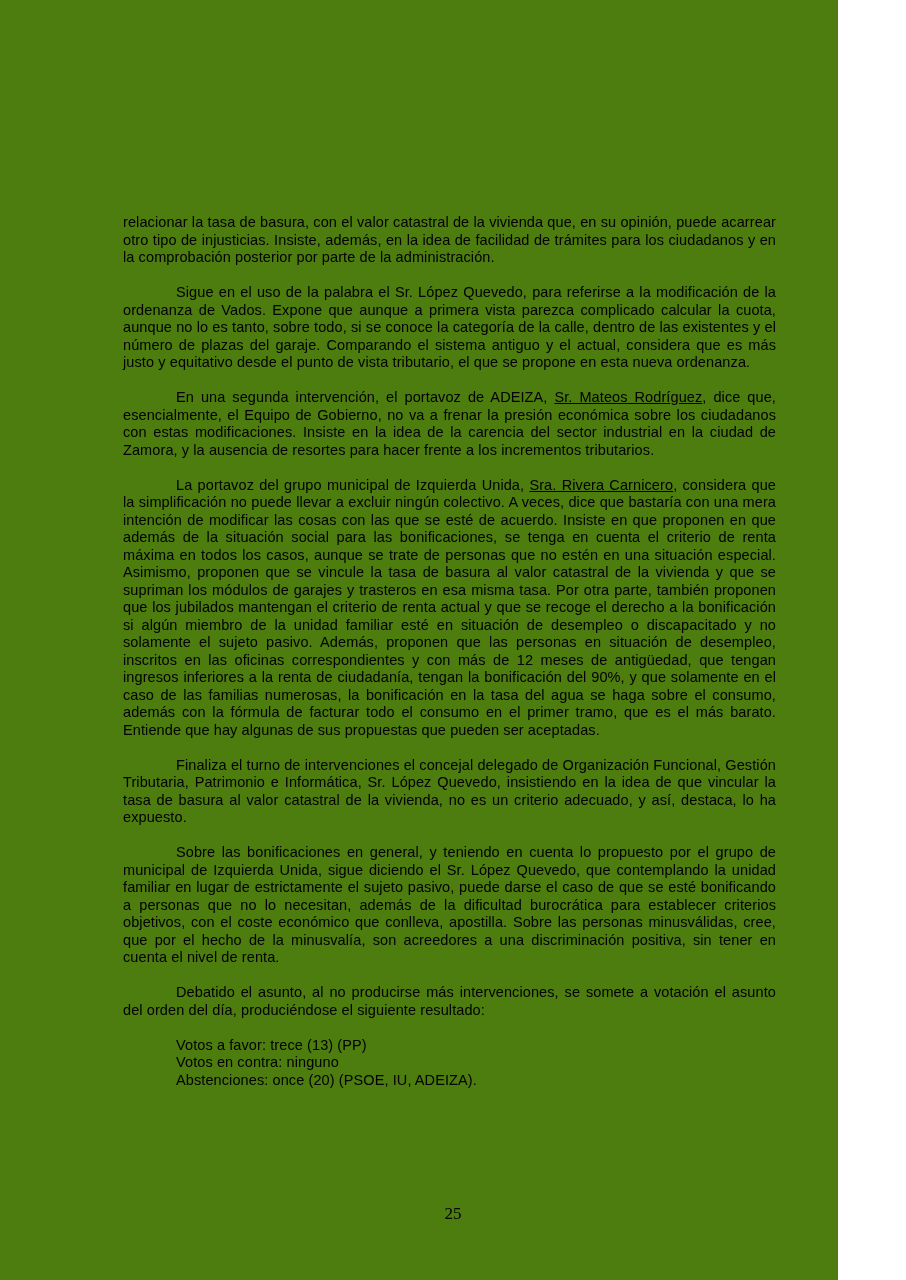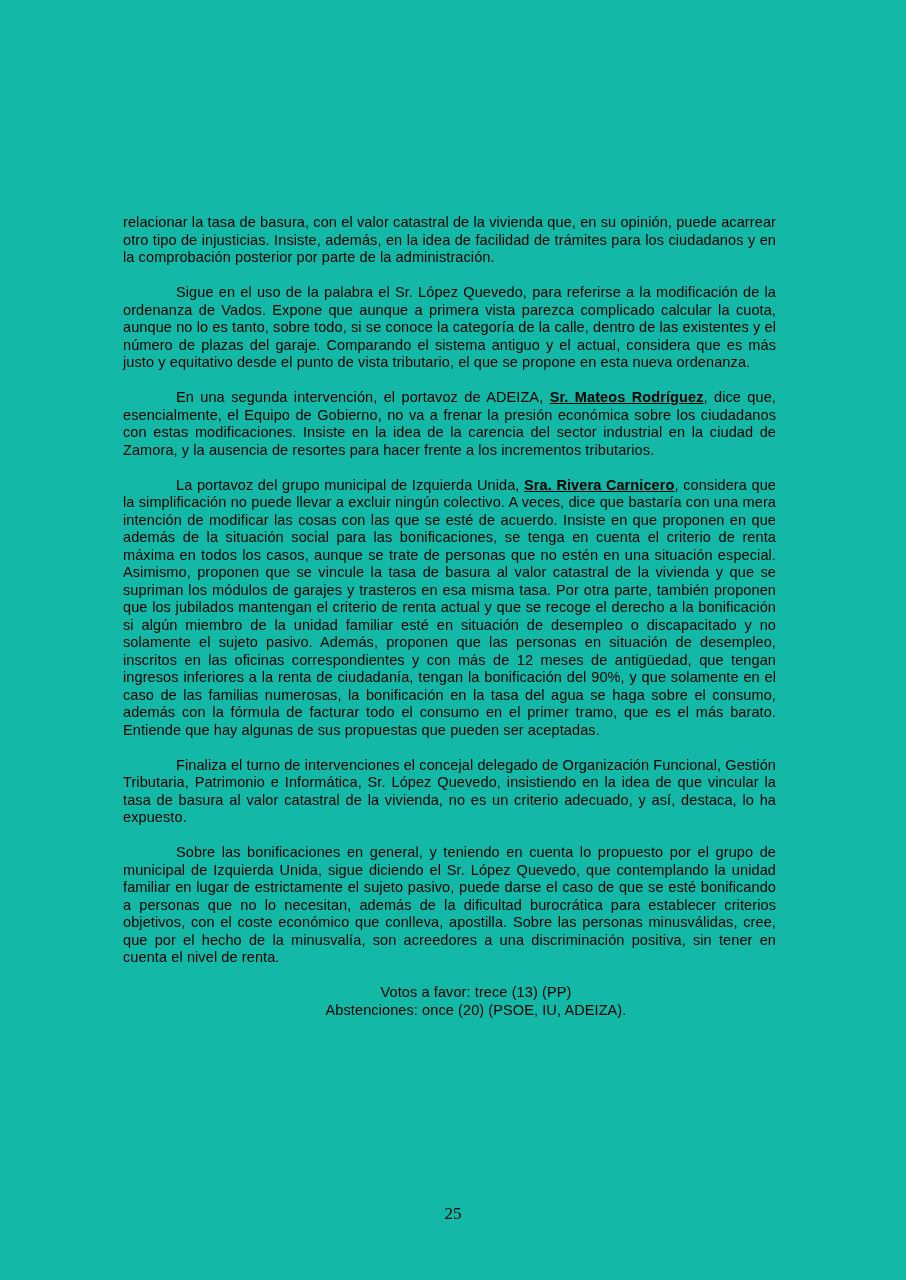--- a/index.html
+++ b/index.html
@@ -11,50 +11,50 @@
     width: 906px;
     height: 1280px;
     position: relative;
     font-family: "Liberation Sans", sans-serif;
     color: #000000;
     overflow: hidden;
   }
   .page {
     position: absolute;
     left: 0; top: 0;
-    width: 906px;
+    width: 838px;
     height: 1280px;
-    background: #14b8a6;
+    background: #4d7c0f;
   }
   .content {
     position: absolute;
     left: 123px;
     top: 214px;
     width: 653px;
     font-size: 14.5px;
     line-height: 17.5px;
     text-align: justify;
     letter-spacing: 0.1px;
   }
   p.para {
     margin: 0 0 17.5px 0;
     padding: 0;
   }
   p.para.indent {
     text-indent: 53px;
     margin-top: 16px;
   }
   .name-emphasis {
-    font-weight: bold;
+    font-weight: normal;
     text-decoration: underline;
   }
   p.vote-line {
     margin: 0;
     padding-left: 53px;
-    text-align: center;
+    text-align: left;
   }
   .page-number {
     position: absolute;
     left: 0;
     top: 1204px;
     width: 906px;
     text-align: center;
     font-family: "Liberation Serif", serif;
     font-size: 17px;
     line-height: 20px;
@@ -65,17 +65,19 @@
 <body>
 
 <div class="page">
   <div class="content" id="document-body">
       <p class="para">relacionar la tasa de basura, con el valor catastral de la vivienda que, en su opinión, puede acarrear otro tipo de injusticias. Insiste, además, en la idea de facilidad de trámites para los ciudadanos y en la comprobación posterior por parte de la administración.</p>
       <p class="para indent">Sigue en el uso de la palabra el Sr. López Quevedo, para referirse a la modificación de la ordenanza de Vados. Expone que aunque a primera vista parezca complicado calcular la cuota, aunque no lo es tanto, sobre todo, si se conoce la categoría de la calle, dentro de las existentes y el número de plazas del garaje. Comparando el sistema antiguo y el actual, considera que es más justo y equitativo desde el punto de vista tributario, el que se propone en esta nueva ordenanza.</p>
       <p class="para indent">En una segunda intervención, el portavoz de ADEIZA, <span class="name-emphasis">Sr. Mateos Rodríguez</span>, dice que, esencialmente, el Equipo de Gobierno, no va a frenar la presión económica sobre los ciudadanos con estas modificaciones. Insiste en la idea de la carencia del sector industrial en la ciudad de Zamora, y la ausencia de resortes para hacer frente a los incrementos tributarios.</p>
       <p class="para indent">La portavoz del grupo municipal de Izquierda Unida, <span class="name-emphasis">Sra. Rivera Carnicero</span>, considera que la simplificación no puede llevar a excluir ningún colectivo. A veces, dice que bastaría con una mera intención de modificar las cosas con las que se esté de acuerdo. Insiste en que proponen en que además de la situación social para las bonificaciones, se tenga en cuenta el criterio de renta máxima en todos los casos, aunque se trate de personas que no estén en una situación especial. Asimismo, proponen que se vincule la tasa de basura al valor catastral de la vivienda y que se supriman los módulos de garajes y trasteros en esa misma tasa. Por otra parte, también proponen que los jubilados mantengan el criterio de renta actual y que se recoge el derecho a la bonificación si algún miembro de la unidad familiar esté en situación de desempleo o discapacitado y no solamente el sujeto pasivo. Además, proponen que las personas en situación de desempleo, inscritos en las oficinas correspondientes y con más de 12 meses de antigüedad, que tengan ingresos inferiores a la renta de ciudadanía, tengan la bonificación del 90%, y que solamente en el caso de las familias numerosas, la bonificación en la tasa del agua se haga sobre el consumo, además con la fórmula de facturar todo el consumo en el primer tramo, que es el más barato. Entiende que hay algunas de sus propuestas que pueden ser aceptadas.</p>
       <p class="para indent">Finaliza el turno de intervenciones el concejal delegado de  Organización Funcional, Gestión Tributaria, Patrimonio e Informática, Sr. López Quevedo, insistiendo en la idea de que vincular la tasa de basura al valor catastral de la vivienda, no es un criterio adecuado, y así, destaca, lo ha expuesto.</p>
       <p class="para indent">Sobre las bonificaciones en general, y teniendo en cuenta lo propuesto por el grupo de municipal de Izquierda Unida, sigue diciendo el Sr. López Quevedo, que contemplando la unidad familiar en lugar de estrictamente el sujeto pasivo, puede darse el caso de que se esté bonificando a personas que no lo necesitan, además de la dificultad burocrática para establecer criterios objetivos, con el coste económico que conlleva, apostilla. Sobre las personas minusválidas, cree, que por el hecho de la minusvalía, son acreedores a una discriminación positiva, sin tener en cuenta el nivel de renta.</p>
+      <p class="para indent">Debatido el asunto, al no producirse más intervenciones, se somete a votación el asunto del orden del día, produciéndose el siguiente resultado:</p>
       <p class="vote-line">Votos a favor: trece (13) (PP)</p>
+      <p class="vote-line">Votos en contra: ninguno</p>
       <p class="vote-line">Abstenciones: once (20) (PSOE, IU, ADEIZA).</p>
     </div>
   <div class="page-number">25</div>
 </div>
 
 </body></html>

